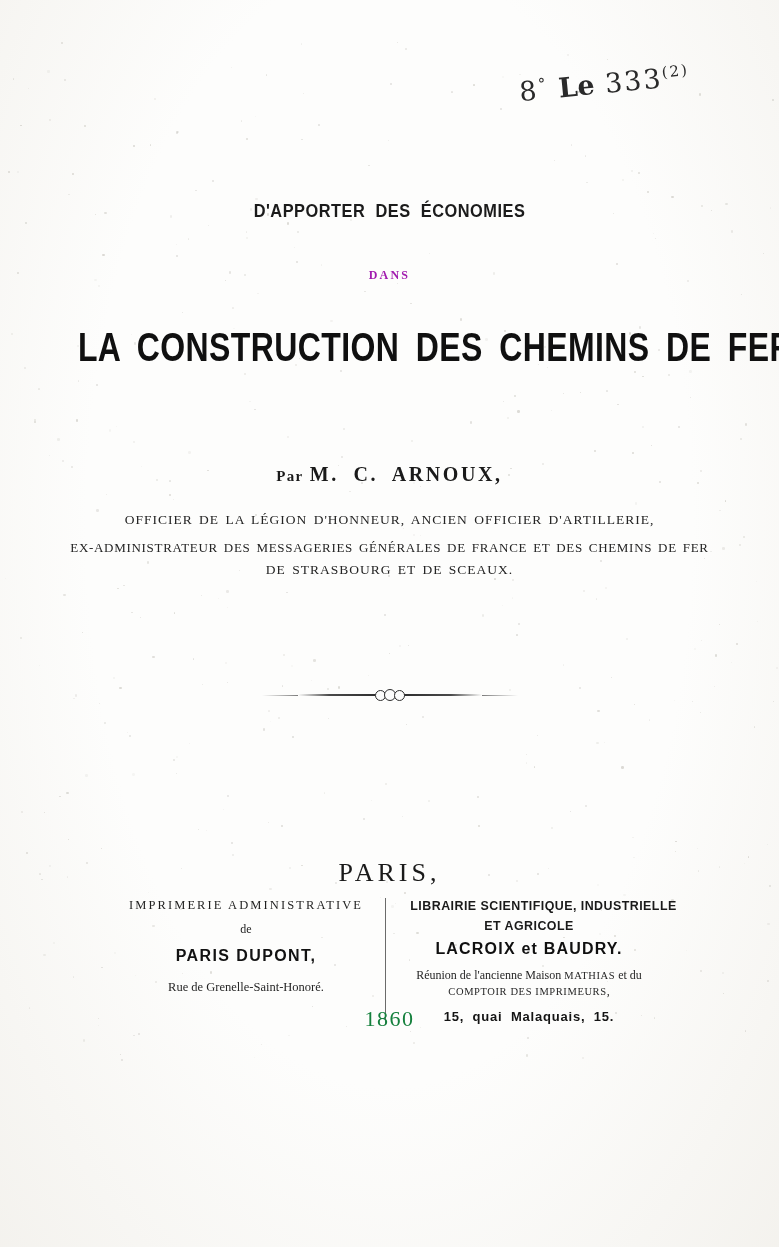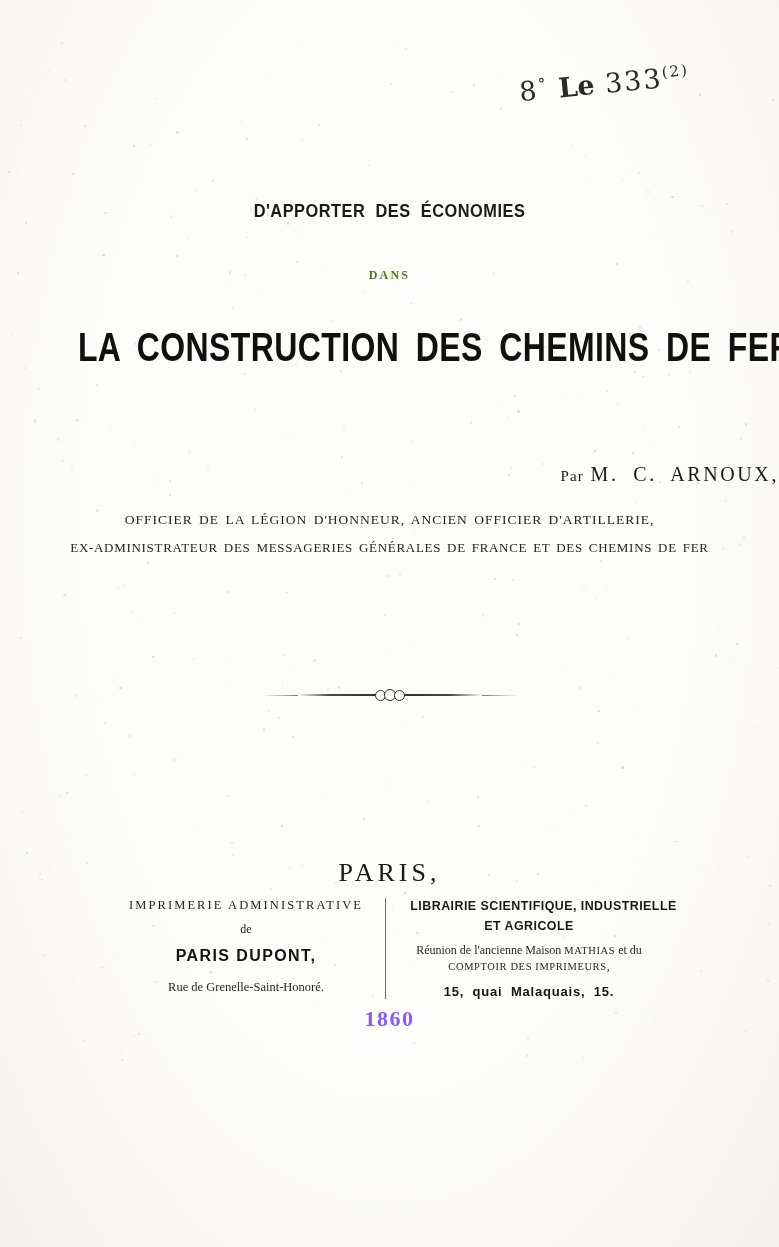--- a/index.html
+++ b/index.html
@@ -99,21 +99,21 @@
     word-spacing: 6px;
     transform: scaleX(0.86);
     color: #1b1b1b;
   }
 
   #dans {
     top: 268px;
     font-size: 12px;
     font-weight: bold;
     letter-spacing: 2.2px;
-    color: #4d7c0f;
+    color: #a21caf;
   }
 
   #title-big {
     top: 325px;
     font-family: "Liberation Sans Narrow", "Liberation Sans", sans-serif;
     font-size: 40px;
     font-weight: bold;
     letter-spacing: 0.5px;
     word-spacing: 9px;
     transform: scaleX(0.80);
@@ -127,24 +127,23 @@
     font-weight: bold;
     letter-spacing: 4.2px;
     word-spacing: 8px;
     color: #1c1c1c;
   }
 
   
   #author {
     top: 463px;
     font-size: 20px;
-    font-weight: normal;
+    font-weight: bold;
     letter-spacing: 1.6px;
     color: #1a1a1a;
-    text-align: right;
   }
   #author .par {
     font-size: 15px;
     letter-spacing: 1.2px;
   }
   #author .name {
     letter-spacing: 2.6px;
     word-spacing: 7px;
   }
 
@@ -303,23 +302,23 @@
     font-weight: bold;
     letter-spacing: 0.8px;
     word-spacing: 4px;
     margin-top: 10px;
     color: #141414;
   }
 
   #year {
     top: 1006px;
     font-size: 22px;
-    font-weight: bold;
+    font-weight: normal;
     letter-spacing: 1.5px;
-    color: #8b5cf6;
+    color: #15803d;
   }
 </style>
 </head>
 <body>
 
 <div id="page">
 
   <div id="paper-tone"></div>
 
   <div id="speckles">
@@ -771,20 +770,21 @@
     <div class="line" id="title-big">LA CONSTRUCTION DES CHEMINS DE FER</div>
 
 
     <div class="line" id="author">
       <span class="par">Par</span>
       <span class="name">M. C. ARNOUX,</span>
     </div>
 
     <div class="line cred" id="cred-1">OFFICIER DE LA LÉGION D'HONNEUR, ANCIEN OFFICIER D'ARTILLERIE,</div>
     <div class="line cred" id="cred-2">EX-ADMINISTRATEUR DES MESSAGERIES GÉNÉRALES DE FRANCE ET DES CHEMINS DE FER</div>
+    <div class="line cred" id="cred-3">DE STRASBOURG ET DE SCEAUX.</div>
 
     <div id="ornament">
       <span class="orn-tip"></span>
       <span class="orn-wing"></span>
       <span class="orn-ring"></span>
       <span class="orn-ring mid"></span>
       <span class="orn-ring"></span>
       <span class="orn-wing right"></span>
       <span class="orn-tip right"></span>
     </div>
@@ -798,20 +798,21 @@
         <div class="imp-de">de</div>
         <div class="imp-firm">PARIS DUPONT,</div>
         <div class="imp-addr">Rue de Grenelle-Saint-Honoré.</div>
       </div>
 
       <div id="imprint-divider"></div>
 
       <div id="imprint-right">
         <div class="imp-head2">LIBRAIRIE SCIENTIFIQUE, INDUSTRIELLE</div>
         <div class="imp-head2b">ET AGRICOLE</div>
+        <div class="imp-firm2">LACROIX et BAUDRY.</div>
         <div class="imp-note">
           <span>Réunion de l'ancienne Maison </span><span class="sc" style="text-transform:uppercase;">Mathias</span><span> et du</span><br>
           <span class="sc" style="text-transform:uppercase;">Comptoir des Imprimeurs</span><span>,</span>
         </div>
         <div class="imp-street">15, quai Malaquais, 15.</div>
       </div>
 
     </div>
 
     <div class="line" id="year">1860</div>

